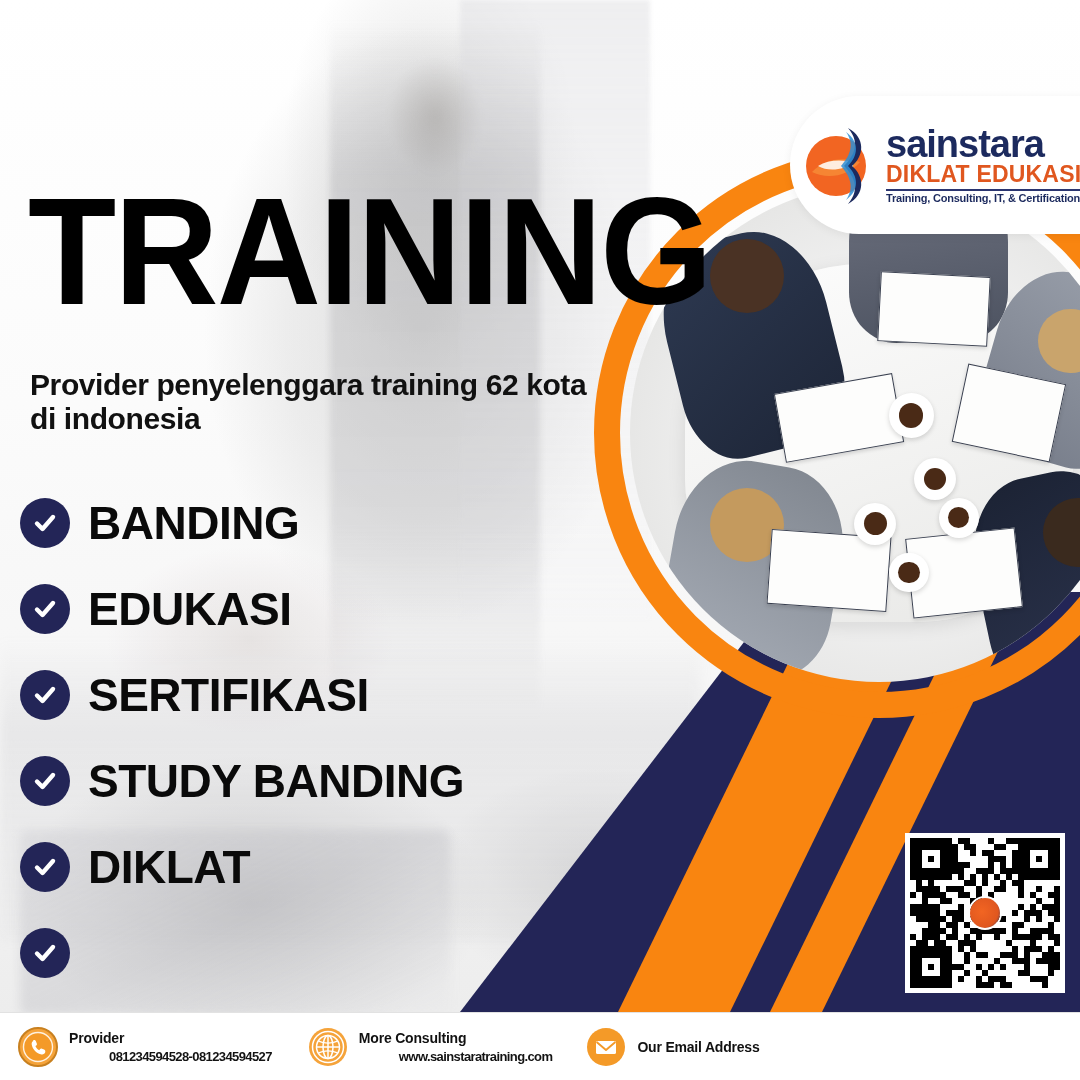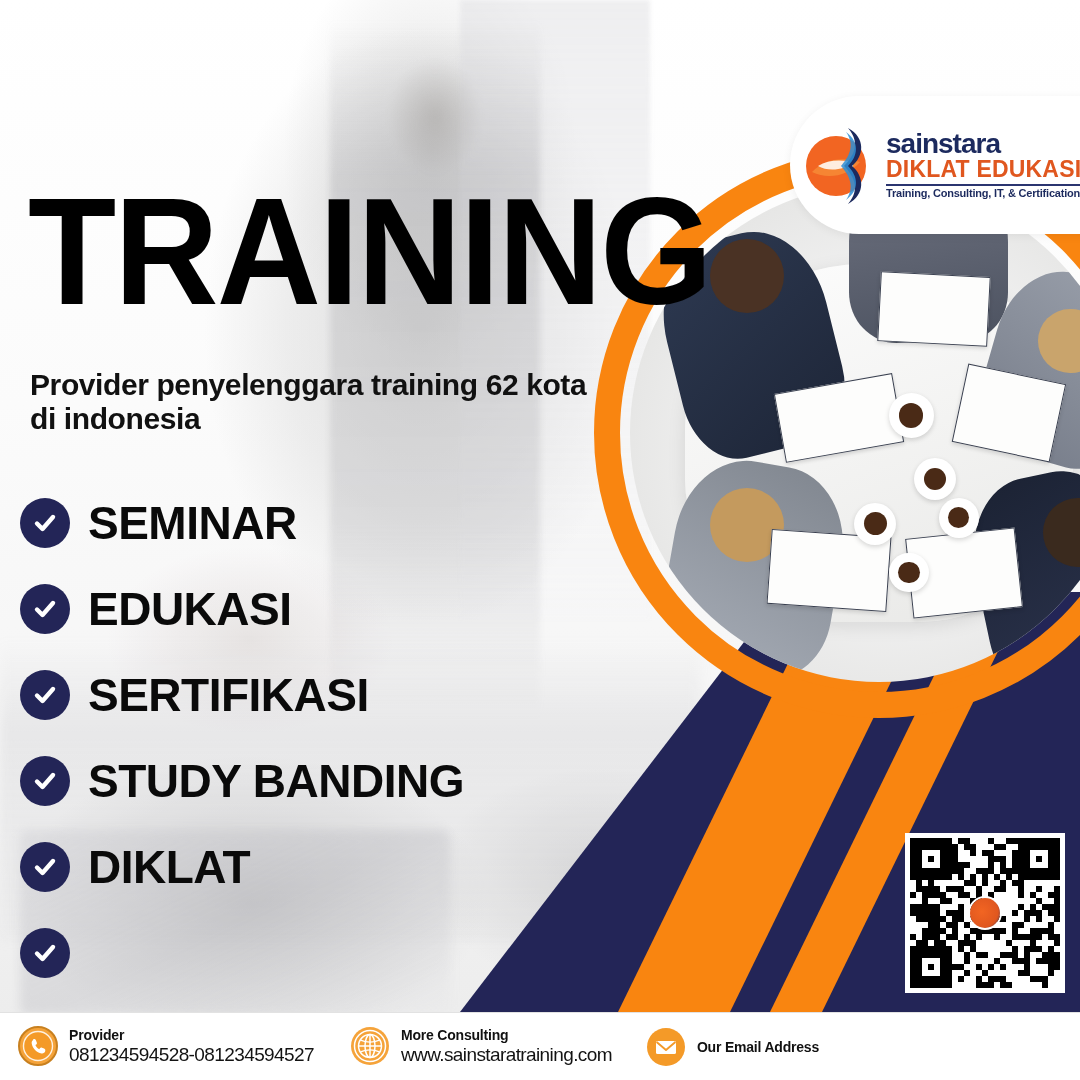--- a/index.html
+++ b/index.html
@@ -155,21 +155,21 @@
     border-radius:70px 0 0 70px;
     display:flex; align-items:center;
     padding-left:14px;
     box-shadow:0 2px 10px rgba(0,0,0,0.06);
   }
   .logo-mark {
     position:relative; width:76px; height:86px; flex:0 0 76px;
   }
   .logo-text { margin-left:6px; }
   .logo-main {
-    font-size:28px; font-weight:700; color:#1c2a5e;
+    font-size:38px; font-weight:700; color:#1c2a5e;
     letter-spacing:-1px; line-height:0.95;
   }
   .logo-sub {
     font-size:23px; font-weight:700; color:#E0571F;
     letter-spacing:0.2px; line-height:1.1;
   }
   .logo-rule { height:2px; background:#2b3570; margin:2px 0 1px; }
   .logo-tag {
     font-size:11px; font-weight:700; color:#1c2a5e; letter-spacing:-0.2px;
   }
@@ -243,22 +243,23 @@
   .f-item { display:flex; align-items:center; gap:11px; }
   .f-1 { margin-left:18px; }
   .f-2 { margin-left:36px; }
   .f-3 { margin-left:34px; }
   .f-icon { width:40px; height:40px; flex:0 0 40px; }
   .f-label {
     font-size:14px; font-weight:800; color:#111; line-height:1.15;
     letter-spacing:-0.2px;
   }
   .f-value {
-    font-size:19px; font-weight:400; color:#131313; line-height:1.2;
+    font-size:13px; font-weight:700; color:#131313; line-height:1.2;
     letter-spacing:-0.6px;
+    margin-left:40px;
   }
 </style>
 </head>
 <body>
 
 <div class="poster">
 
   <div class="bg-photo"></div>
   <div class="bg-board"></div>
   <div class="bg-person"></div>
@@ -319,21 +320,21 @@
   <div class="headline">TRAINING</div>
   <div class="subheadline">Provider penyelenggara training 62 kota di indonesia</div>
 
   <div class="services">
     <div class="service-row">
       <span class="check-badge">
         <svg width="30" height="30" viewBox="0 0 30 30">
             <path d="M7 15.5 L12.5 21 L23 9" stroke="#fff" stroke-width="4.4" fill="none" stroke-linecap="round" stroke-linejoin="round"></path>
           </svg>
       </span>
-      <span class="service-label">SEMINAR</span>
+      <span class="service-label">BANDING</span>
     </div>
     <div class="service-row">
       <span class="check-badge">
         <svg width="30" height="30" viewBox="0 0 30 30">
             <path d="M7 15.5 L12.5 21 L23 9" stroke="#fff" stroke-width="4.4" fill="none" stroke-linecap="round" stroke-linejoin="round"></path>
           </svg>
       </span>
       <span class="service-label">EDUKASI</span>
     </div>
     <div class="service-row">

